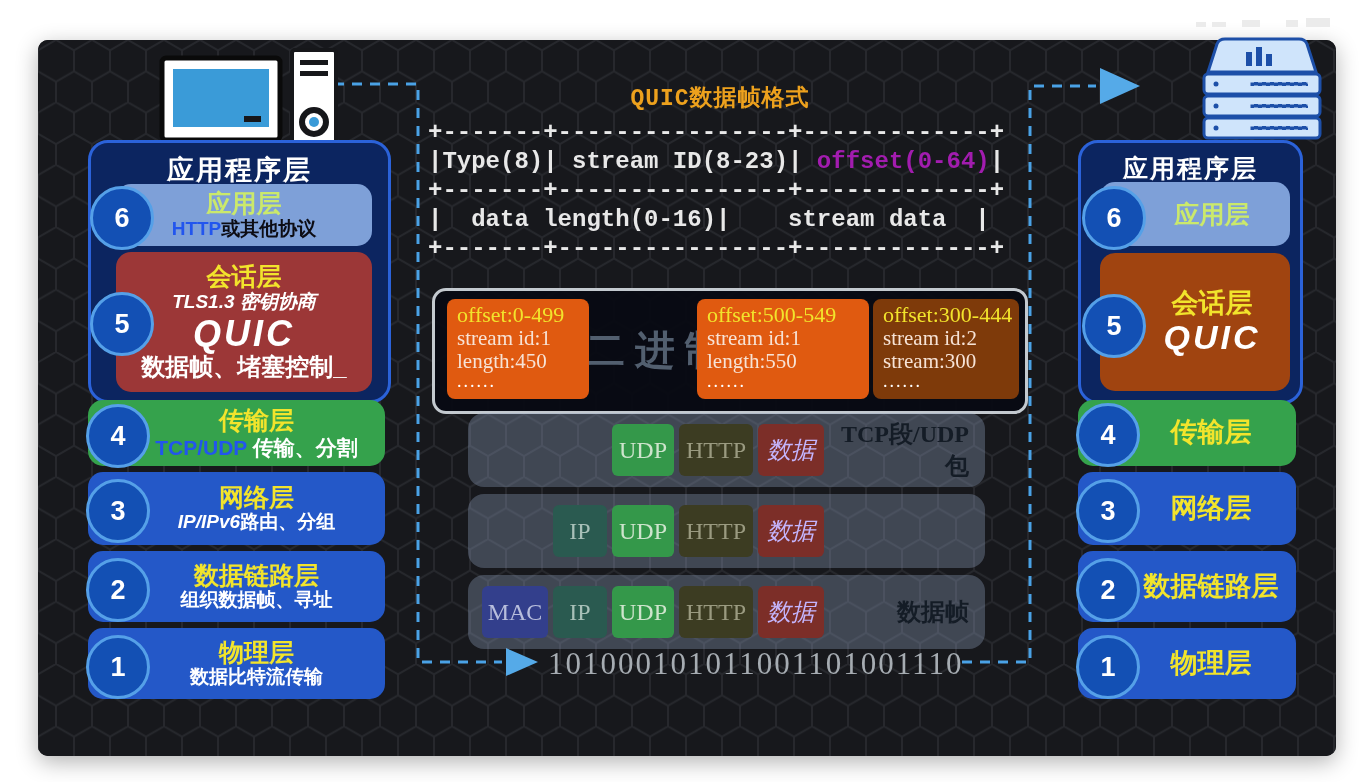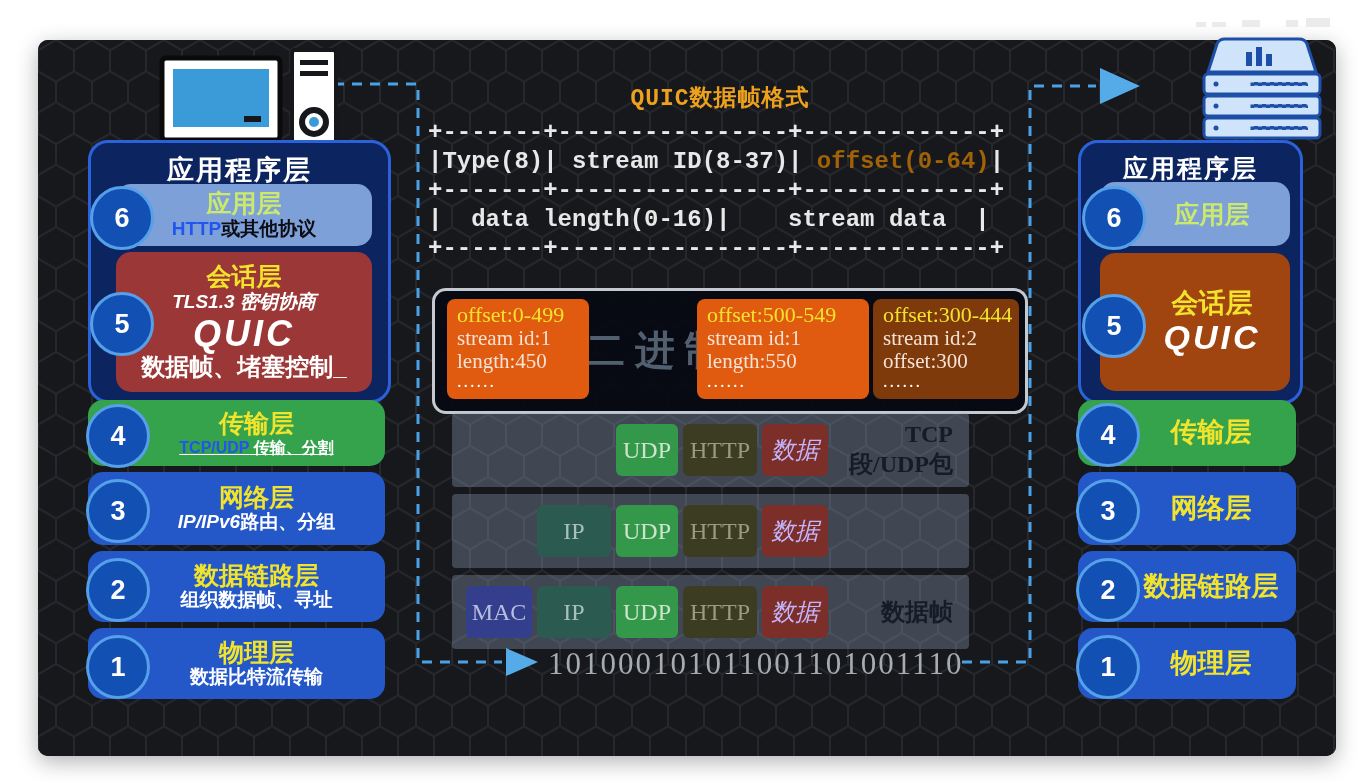--- a/index.html
+++ b/index.html
@@ -33,41 +33,41 @@
   .bg-sessbrown{background:#a04410;}
   .bg-green{background:#35a24c;}
   .bg-blue{background:#2458c8;}
 
   
   .c-title{left:540px;top:82px;width:360px;text-align:center;color:#eda11d;font-weight:bold;font-size:23px;
            font-family:"Liberation Mono",sans-serif;z-index:3;letter-spacing:1px;}
   .ascii{left:428px;top:118px;z-index:3;font-family:"Liberation Mono",monospace;font-weight:bold;
          font-size:24px;line-height:29px;color:#e8e8e8;}
   .a-line{white-space:pre;}
-  .a-line .hl{color:#a16207;}
+  .a-line .hl{color:#a21caf;}
 
   .frames-box{left:432px;top:288px;width:590px;height:120px;background:rgba(8,10,18,.93);
               border:3px solid #c3c9cf;border-radius:14px;z-index:3;}
   .watermark{position:absolute;left:150px;top:32px;font-size:40px;font-weight:bold;color:#5f6e80;
              letter-spacing:10px;z-index:1;opacity:.85;}
   .frame{position:absolute;top:8px;height:100px;border-radius:8px;z-index:2;padding:4px 0 0 10px;box-sizing:border-box;
          font-family:"Liberation Serif",serif;}
   .frame.f1{left:12px;width:142px;background:#e05a10;}
   .frame.f2{left:262px;width:172px;background:#e05a10;}
   .frame.f3{left:438px;width:146px;background:#7e3a0a;}
   .f-offset{color:#f2e42c;font-size:22px;line-height:24px;}
   .f-line{color:#f7e3d6;font-size:21px;line-height:23px;}
   .f-dots{color:#ffffff;font-size:18px;line-height:16px;letter-spacing:2px;}
 
-  .erow{position:absolute;left:452px;width:517px;height:74px;background:rgba(148,166,196,.33);
-        border-radius:4px;z-index:3;display:flex;align-items:center;padding-left:14px;box-sizing:border-box;}
+  .erow{position:absolute;left:468px;width:517px;height:74px;background:rgba(148,166,196,.33);
+        border-radius:16px;z-index:3;display:flex;align-items:center;padding-left:14px;box-sizing:border-box;}
   .erow .cell{height:52px;border-radius:6px;margin-right:5px;display:flex;align-items:center;justify-content:center;
               font-family:"Liberation Serif",serif;font-size:24px;flex:0 0 auto;}
   .erow .spacer{height:52px;margin-right:5px;flex:0 0 auto;visibility:hidden;}
-  .w-mac{width:66px;} .w-ip{width:74px;} .w-udp{width:62px;} .w-http{width:74px;} .w-data{width:66px;}
+  .w-mac{width:66px;} .w-ip{width:54px;} .w-udp{width:62px;} .w-http{width:74px;} .w-data{width:66px;}
   .c-mac{background:#333f8c;color:#b8bedc;}
   .c-ip{background:#2a5a50;color:#a8c0b8;}
   .c-udp{background:#34984a;color:#cde4cc;}
   .c-http{background:#3c3c22;color:#9a9a80;}
   .c-data{background:#7c2e28;color:#c4b5fd;font-style:italic;}
   .erow .rlabel{flex:1 1 auto;text-align:right;padding-right:16px;color:#141c26;font-size:24px;
                 font-family:"Liberation Serif",serif;font-weight:bold;}
 
   .binary{left:548px;top:646px;z-index:3;font-family:"Liberation Serif",serif;font-size:31px;
           color:#a6acb2;letter-spacing:2px;}
@@ -132,21 +132,21 @@
       <rect x="62" y="46" width="58" height="4" stroke="#cfe4fb" stroke-width="1" stroke-dasharray="4 4"></rect>
       <rect x="62" y="68" width="58" height="4" stroke="#cfe4fb" stroke-width="1" stroke-dasharray="4 4"></rect>
       <rect x="62" y="90" width="58" height="4" stroke="#cfe4fb" stroke-width="1" stroke-dasharray="4 4"></rect>
     </g>
   </svg>
 
   <div class="abs c-title">QUIC数据帧格式</div>
 
   <div class="abs ascii">
     <div class="a-line">+-------+----------------+-------------+</div>
-    <div class="a-line"><span>|Type(8)| stream ID(8-37)|</span><span class="hl"> offset(0-64)</span><span>|</span></div>
+    <div class="a-line"><span>|Type(8)| stream ID(8-23)|</span><span class="hl"> offset(0-64)</span><span>|</span></div>
     <div class="a-line">+-------+----------------+-------------+</div>
     <div class="a-line">|  data length(0-16)|    stream data  |</div>
     <div class="a-line">+-------+----------------+-------------+</div>
   </div>
 
   <div class="abs frames-box">
     <div class="watermark">二进制帧</div>
     <div class="frame f1">
       <div class="f-offset">offset:0-499</div>
       <div class="f-line">stream id:1</div>
@@ -155,21 +155,21 @@
     </div>
     <div class="frame f2">
       <div class="f-offset">offset:500-549</div>
       <div class="f-line">stream id:1</div>
       <div class="f-line">length:550</div>
       <div class="f-dots">......</div>
     </div>
     <div class="frame f3">
       <div class="f-offset">offset:300-444</div>
       <div class="f-line">stream id:2</div>
-      <div class="f-line">offset:300</div>
+      <div class="f-line">stream:300</div>
       <div class="f-dots">......</div>
     </div>
   </div>
 
   <div class="erow" style="top:413px;">
     <span class="spacer w-mac"></span>
       <span class="spacer w-ip"></span>
     <span class="cell w-udp c-udp">UDP</span>
     <span class="cell w-http c-http">HTTP</span>
     <span class="cell w-data c-data">数据</span>
@@ -204,21 +204,21 @@
   <div class="layer-box bg-sessred" style="left:116px;top:252px;width:256px;height:140px;">
     <div class="lt-yellow">会话层</div>
     <div class="sub italic">TLS1.3 密钥协商</div>
     <div class="quic-big">QUIC</div>
     <div class="sub" style="font-size:24px;">数据帧、堵塞控制_</div>
   </div>
   <div class="num-circle" style="left:90px;top:292px;">5</div>
 
   <div class="layer-box bg-green" style="left:88px;top:400px;width:297px;height:66px;padding-left:40px;box-sizing:border-box;">
     <div class="lt-yellow">传输层</div>
-    <div class="sub" style="font-size:16px;text-decoration:underline;"><span class="hl-blue">TCP/UDP</span><span> 传输、分割</span></div>
+    <div class="sub" style="font-size:21px;"><span class="hl-blue">TCP/UDP</span><span> 传输、分割</span></div>
   </div>
   <div class="num-circle" style="left:86px;top:404px;">4</div>
 
   <div class="layer-box bg-blue" style="left:88px;top:472px;width:297px;height:73px;padding-left:40px;box-sizing:border-box;">
     <div class="lt-yellow">网络层</div>
     <div class="sub"><span class="italic">IP/IPv6</span><span>路由、分组</span></div>
   </div>
   <div class="num-circle" style="left:86px;top:479px;">3</div>
 
   <div class="layer-box bg-blue" style="left:88px;top:551px;width:297px;height:71px;padding-left:40px;box-sizing:border-box;">

